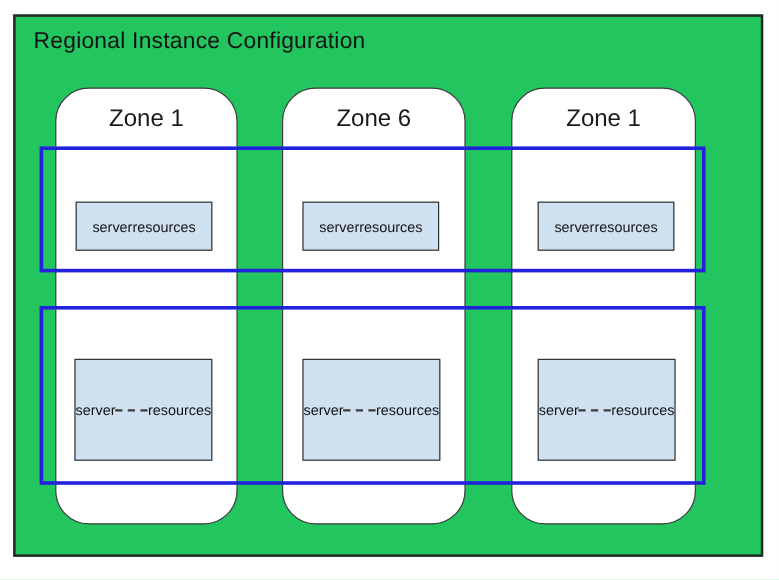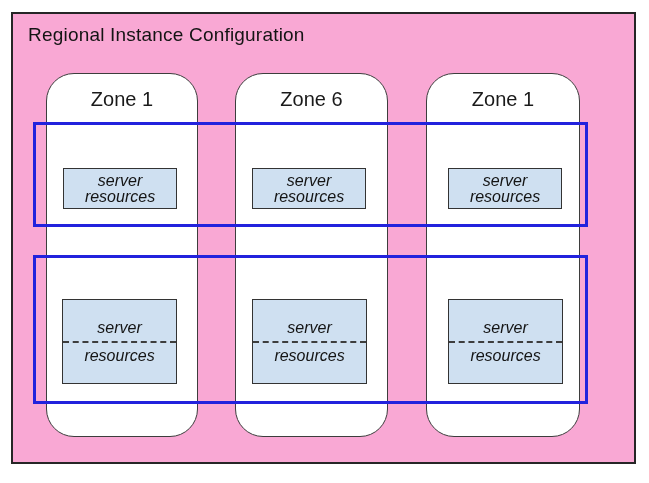--- a/index.html
+++ b/index.html
@@ -15,21 +15,21 @@
     background: #ffffff;
     overflow: hidden;
   }
   
   .region-box {
     position: absolute;
     left: 11px;
     top: 12px;
     width: 625px;
     height: 452px;
-    background: #f9a8d4;
+    background: #22c55e;
     border: 2px solid #262626;
     box-sizing: border-box;
   }
   .region-title {
     position: absolute;
     left: 15px;
     top: 10px;
     font-size: 19px;
     color: #141414;
     letter-spacing: 0.2px;
@@ -77,29 +77,28 @@
   }
   .instance-a-label { left: 43px; top: 117px; }
   .instance-b-label { left: 43px; top: 250px; }
   
   .server-box {
     position: absolute;
     background: #cfe0f1;
     border: 1px solid #333333;
     box-sizing: border-box;
     display: flex;
-    flex-direction: column;
+    flex-direction: row;
     align-items: center;
     justify-content: center;
     text-align: center;
-    font-size: 16px;
+    font-size: 12px;
     line-height: 16px;
     color: #141414;
     z-index: 3;
-    font-style: italic;
   }
   .row-a { top: 154px; height: 41px; width: 114px; }
   .row-b { top: 285px; height: 85px; width: 115px; }
   .col-1 { left: 50px; }
   .col-1b { left: 49px; }
   .col-2 { left: 239px; }
   .col-3 { left: 435px; }
   .dashed-divider {
     width: 100%;
     height: 0;

